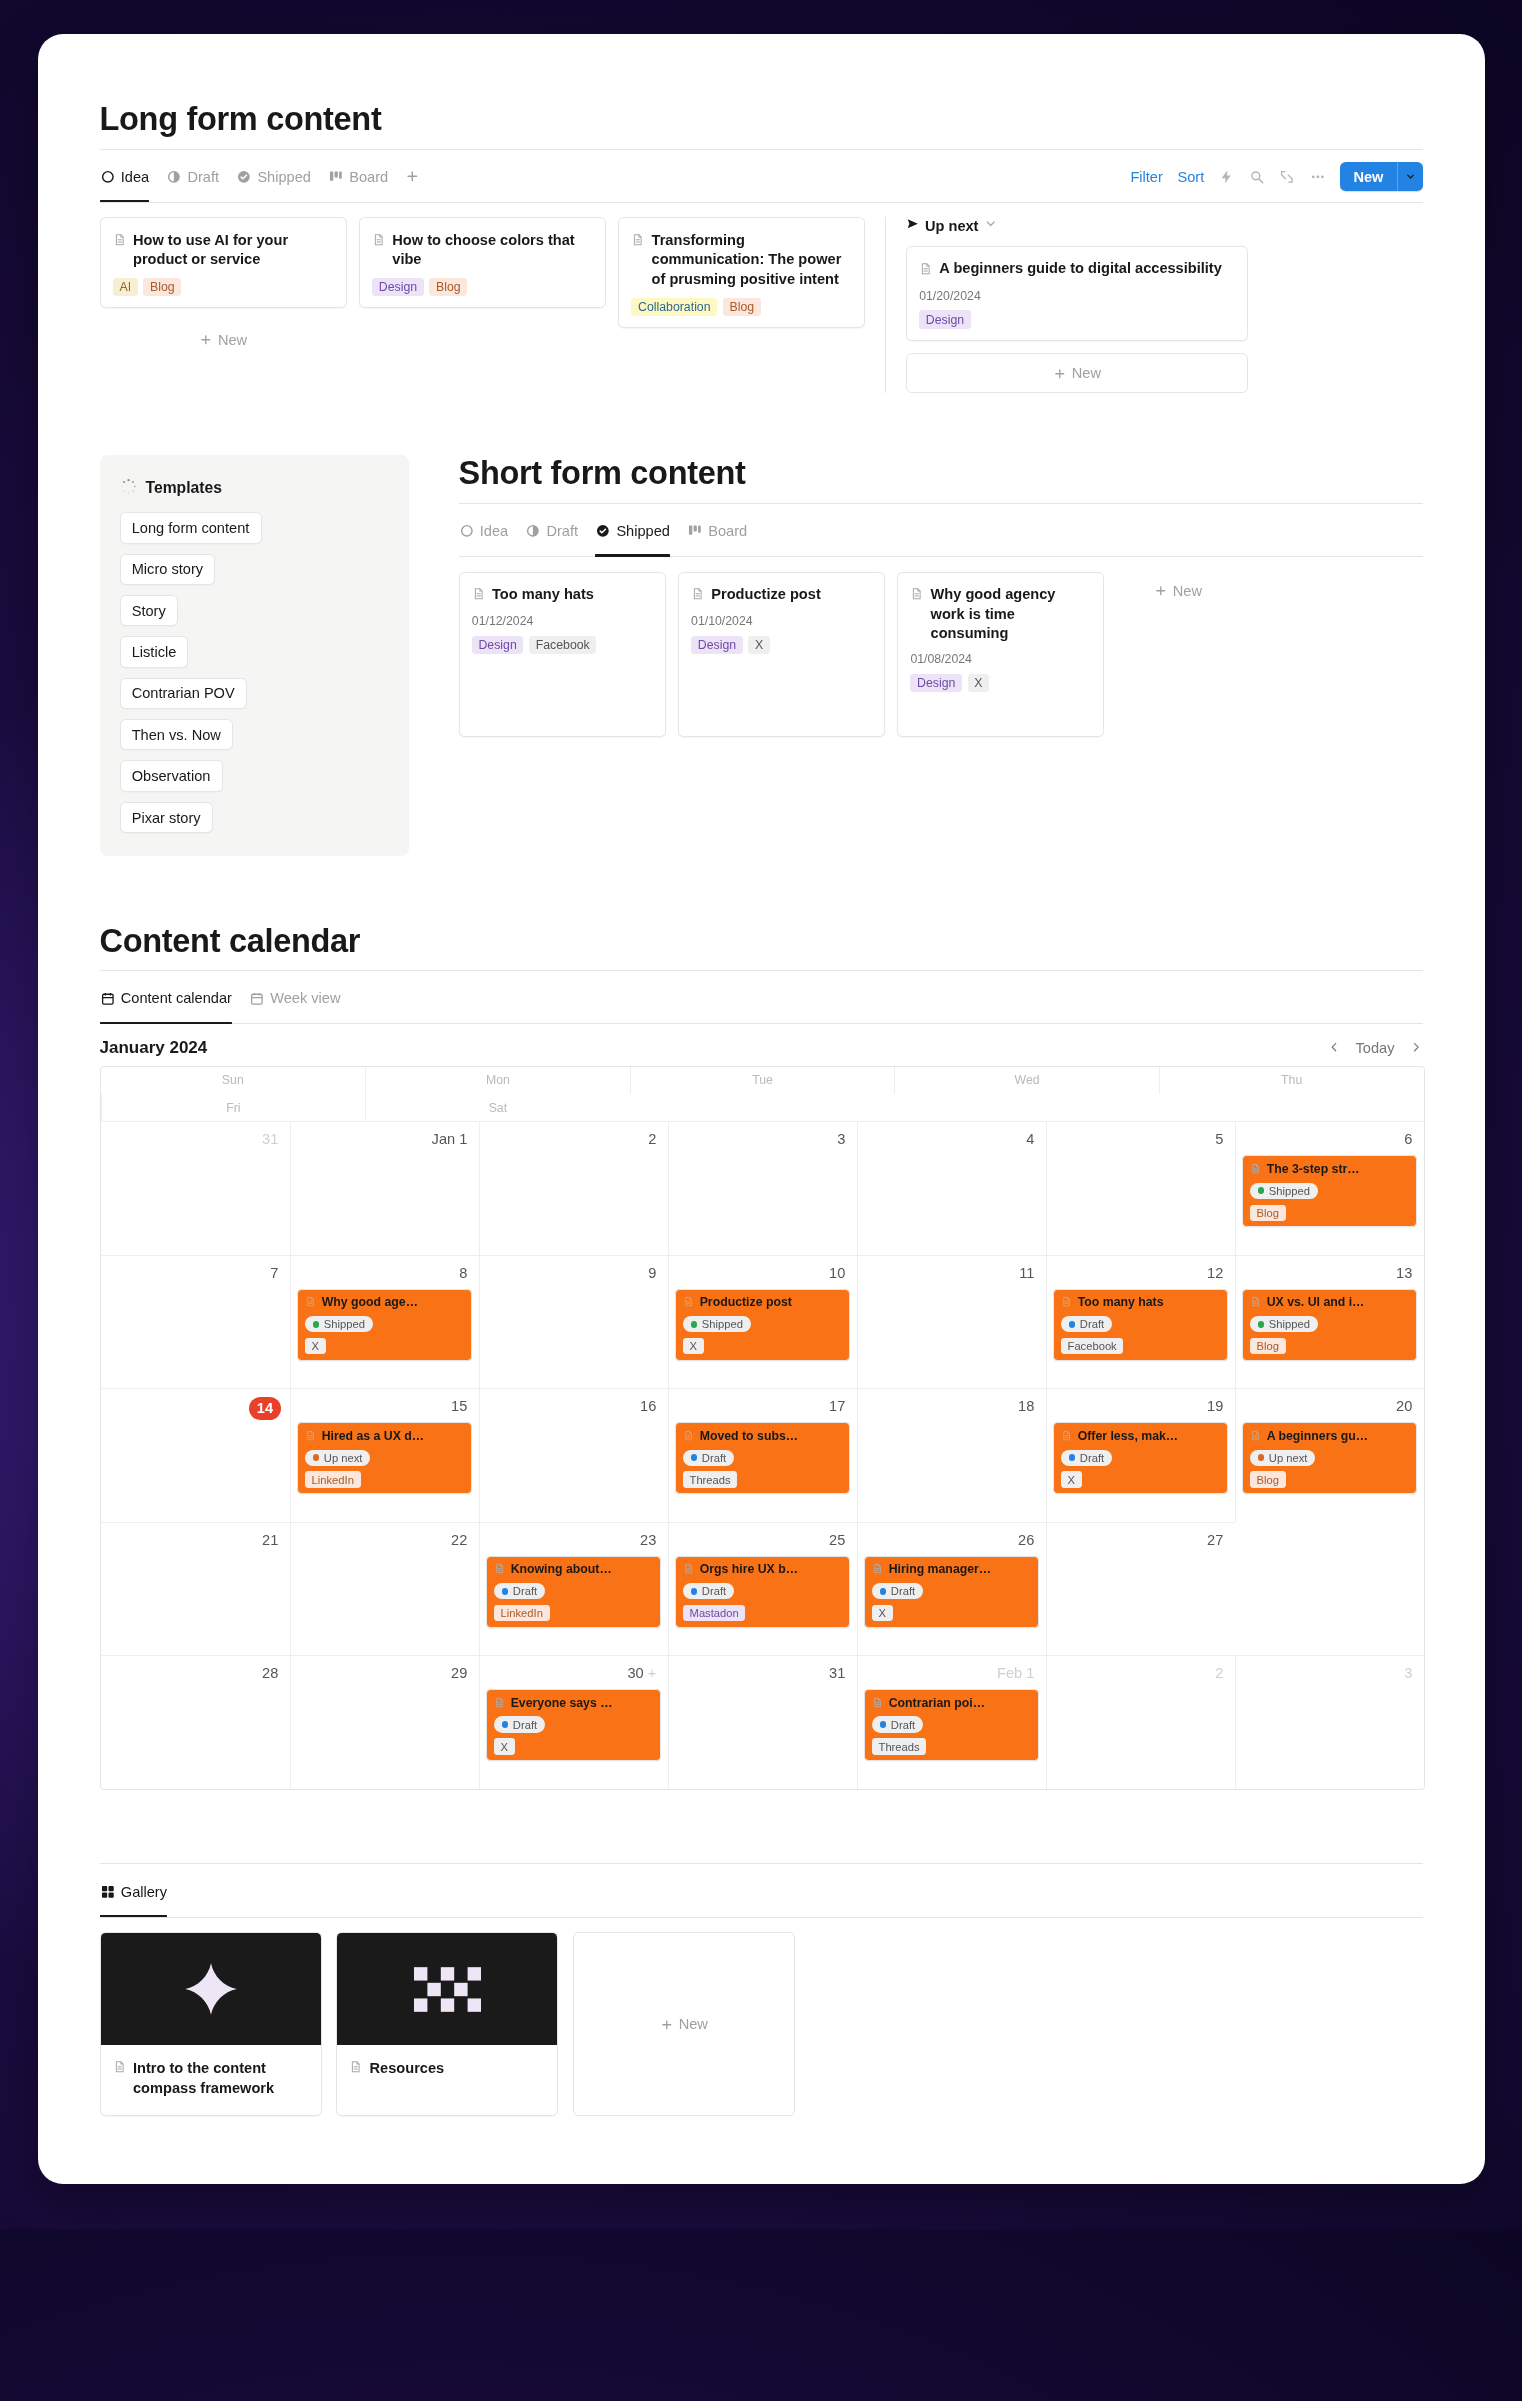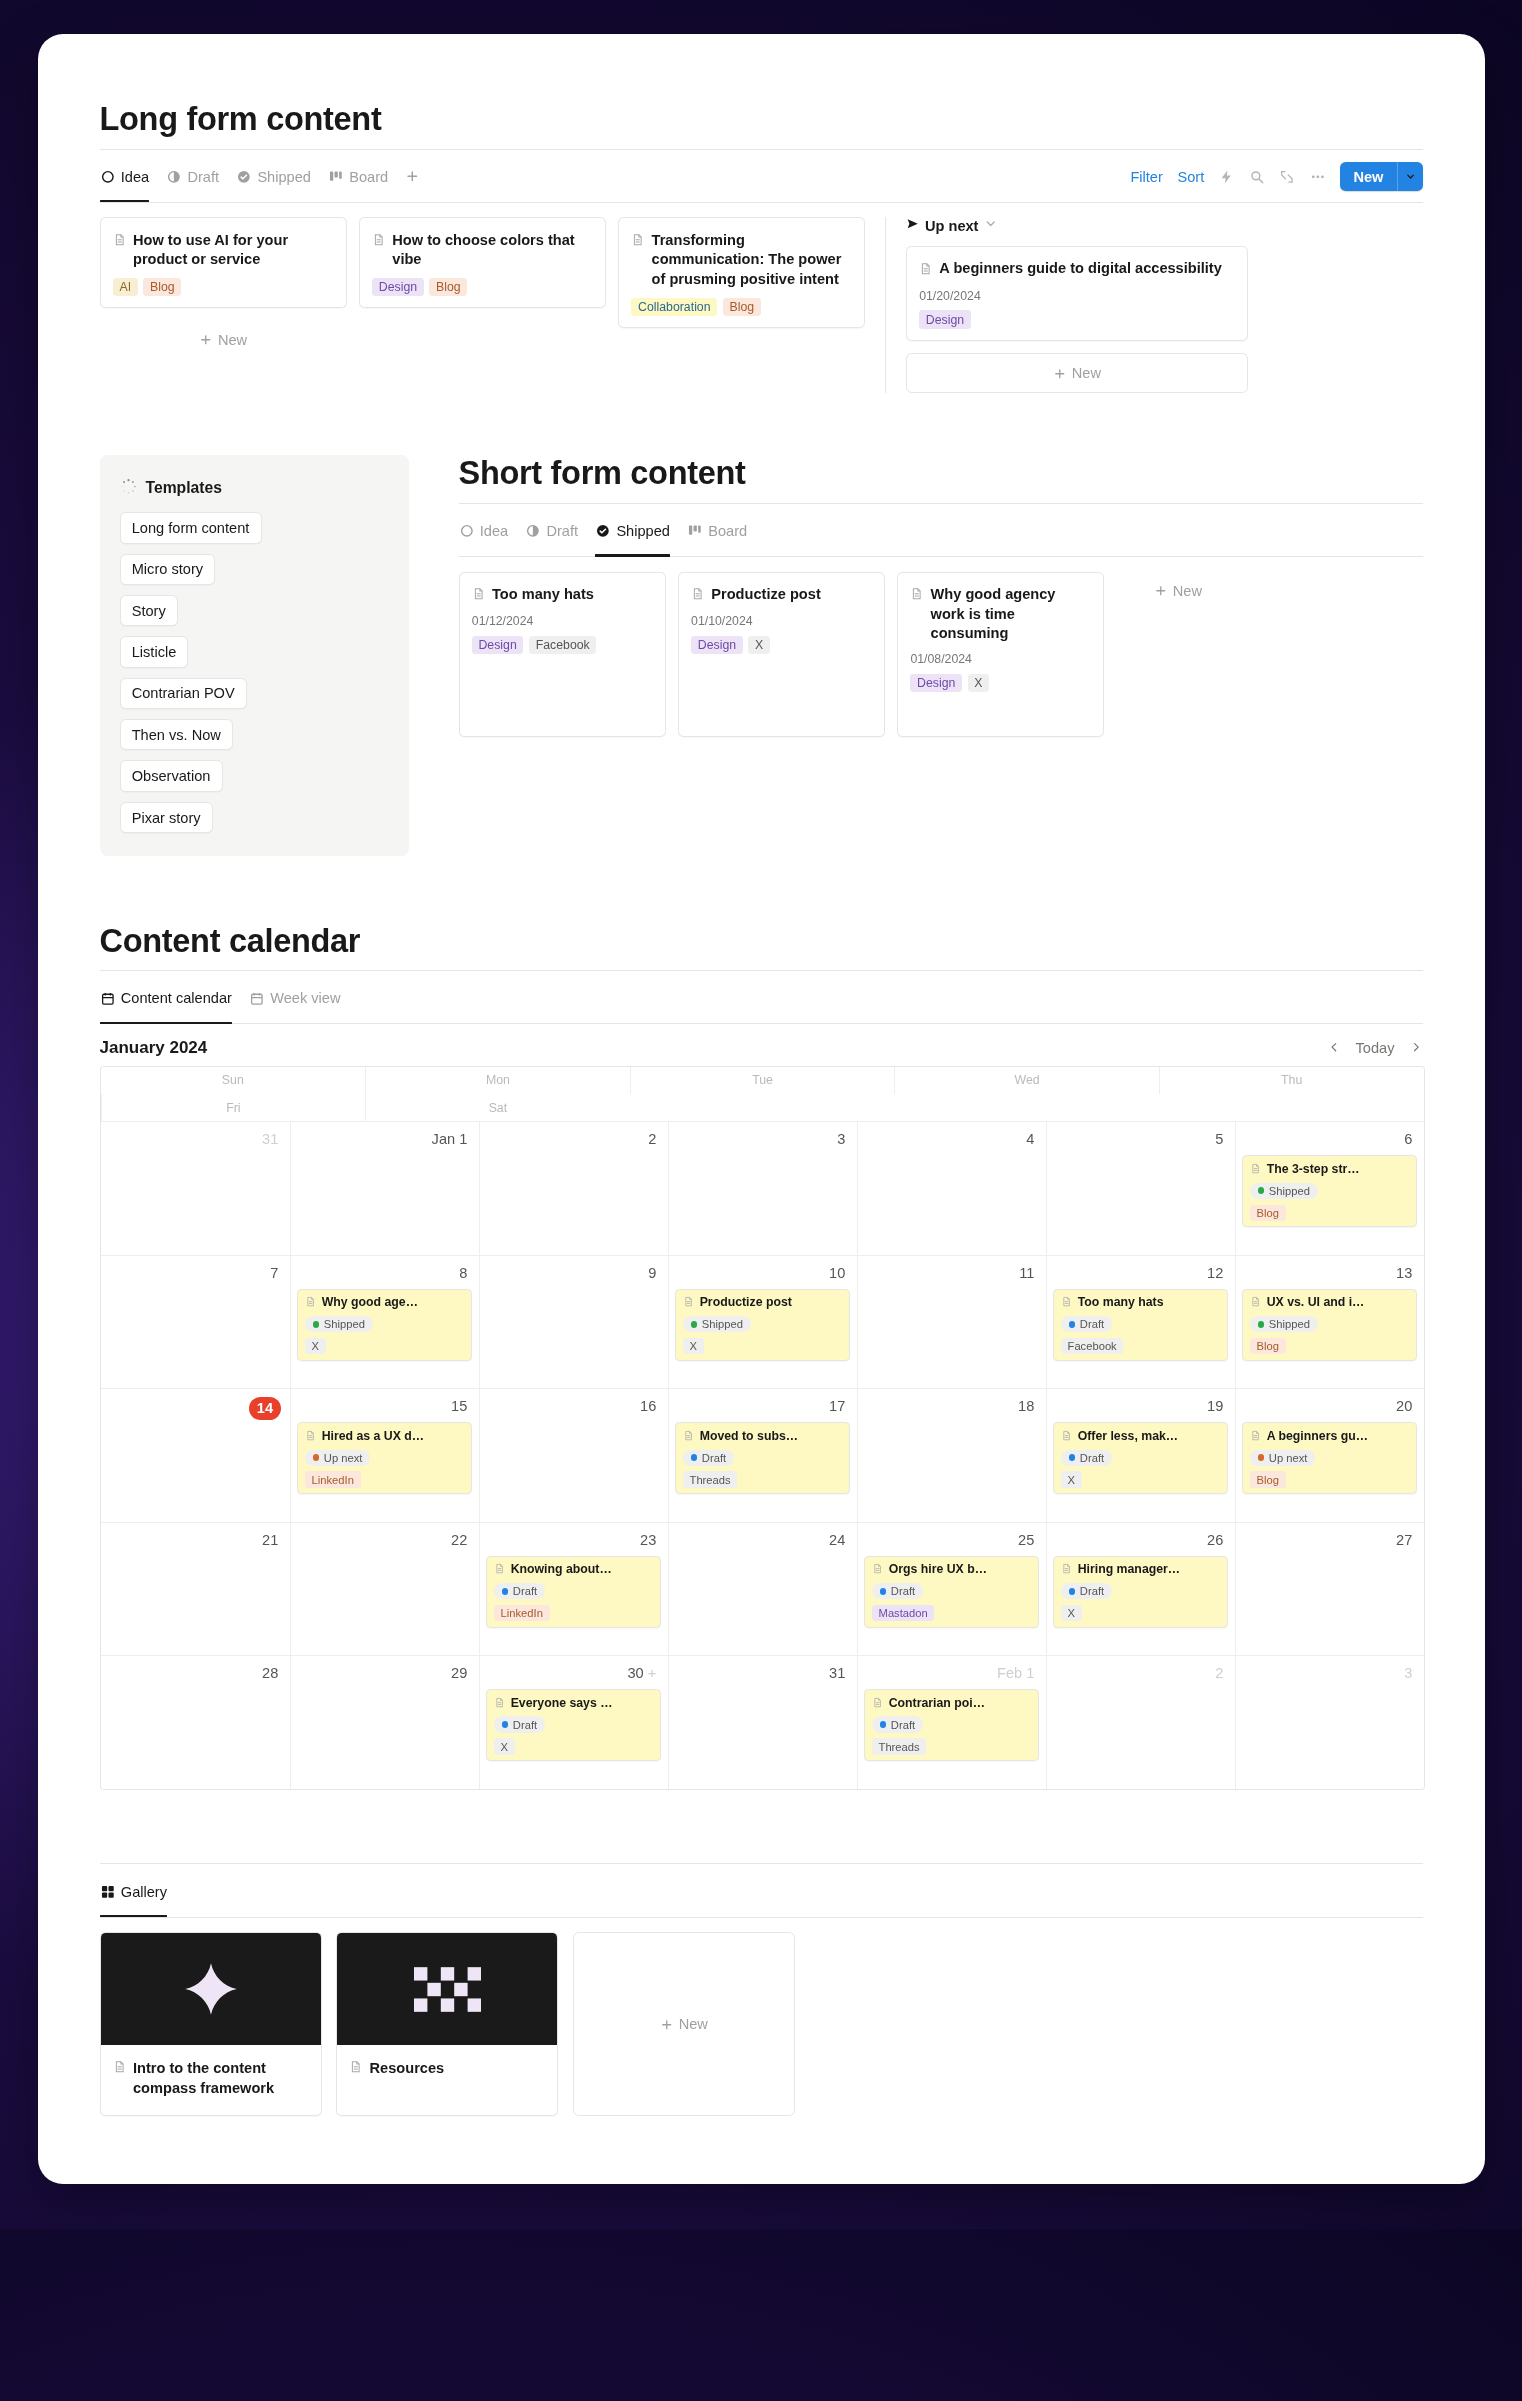--- a/index.html
+++ b/index.html
@@ -88,21 +88,21 @@
   .dow{display:grid;grid-template-columns:repeat(5,1fr);}
   .dow div{font-size:12.3px;color:#bababa;text-align:center;padding:6.7px 0;border-left:0.6px solid var(--border-light);}
   .dow div:first-child{border-left:none;}
   .week{display:grid;grid-template-columns:repeat(7,1fr);}
   .cell{border-top:0.6px solid var(--border-light);border-left:0.6px solid var(--border-light);min-height:118px;padding:6.7px 6.7px 7.8px;position:relative;}
   .week .cell:first-child{border-left:none;}
   .dnum{text-align:right;font-size:14.6px;color:#555;padding:2.2px 4.5px;}
   .dnum.muted{color:#cfcfcf;}
   .dnum.today{display:inline-flex;float:right;align-items:center;justify-content:center;min-width:22.4px;height:22.4px;padding:0 4.5px;border-radius:560px;background:#e8402b;color:#fff;font-weight:600;margin:1.1px 2.2px;}
   .spacer-after-today{clear:both;}
-  .event{margin-top:5.6px;border:0.6px solid var(--border);border-radius:4.5px;background:#fef9c3;padding:5.6px 6.7px;box-shadow:0 0.6px 1.1px rgba(0,0,0,.04);}
+  .event{margin-top:5.6px;border:0.6px solid var(--border);border-radius:4.5px;background:#f97316;padding:5.6px 6.7px;box-shadow:0 0.6px 1.1px rgba(0,0,0,.04);}
   .event .etitle{display:flex;gap:5.6px;font-size:12.3px;font-weight:600;white-space:nowrap;overflow:hidden;text-overflow:ellipsis;}
   .event .etitle svg{flex:0 0 auto;width:11.2px;height:11.2px;color:#b0b0b0;margin-top:1.1px;}
   .pill{display:inline-flex;align-items:center;gap:4.5px;font-size:11.2px;background:#efefef;color:#555;border-radius:560px;padding:2.2px 7.8px;margin-top:5.6px;}
   .pill .dot{width:6.7px;height:6.7px;border-radius:50%;}
   .dot.green{background:var(--green);}
   .dot.orange{background:var(--orange);}
   .dot.blue{background:var(--blue-dot);}
   .sm-tag{display:inline-block;font-size:11.2px;padding:2.2px 6.7px;border-radius:3.4px;margin-top:5.6px;}
 
   
@@ -731,24 +731,20 @@
                     <span class="page-ic"><svg viewBox="0 0 20 20" width="11.2" height="11.2">
                         <use href="#i-page"></use>
                       </svg></span>
                     <span>Knowing about…</span>
                   </div>
       <span class="pill"><span class="dot blue"></span>Draft</span><br>
       <span class="sm-tag tag orange">LinkedIn</span>
     </div>
     </div>
     <div class="cell">
-      <div class="dnum ">24</div>
-
-    </div>
-    <div class="cell">
       <div class="dnum ">25</div>
 
     <div class="event">
       <div class="etitle">
                     <span class="page-ic"><svg viewBox="0 0 20 20" width="11.2" height="11.2">
                         <use href="#i-page"></use>
                       </svg></span>
                     <span>Orgs hire UX b…</span>
                   </div>
       <span class="pill"><span class="dot blue"></span>Draft</span><br>

